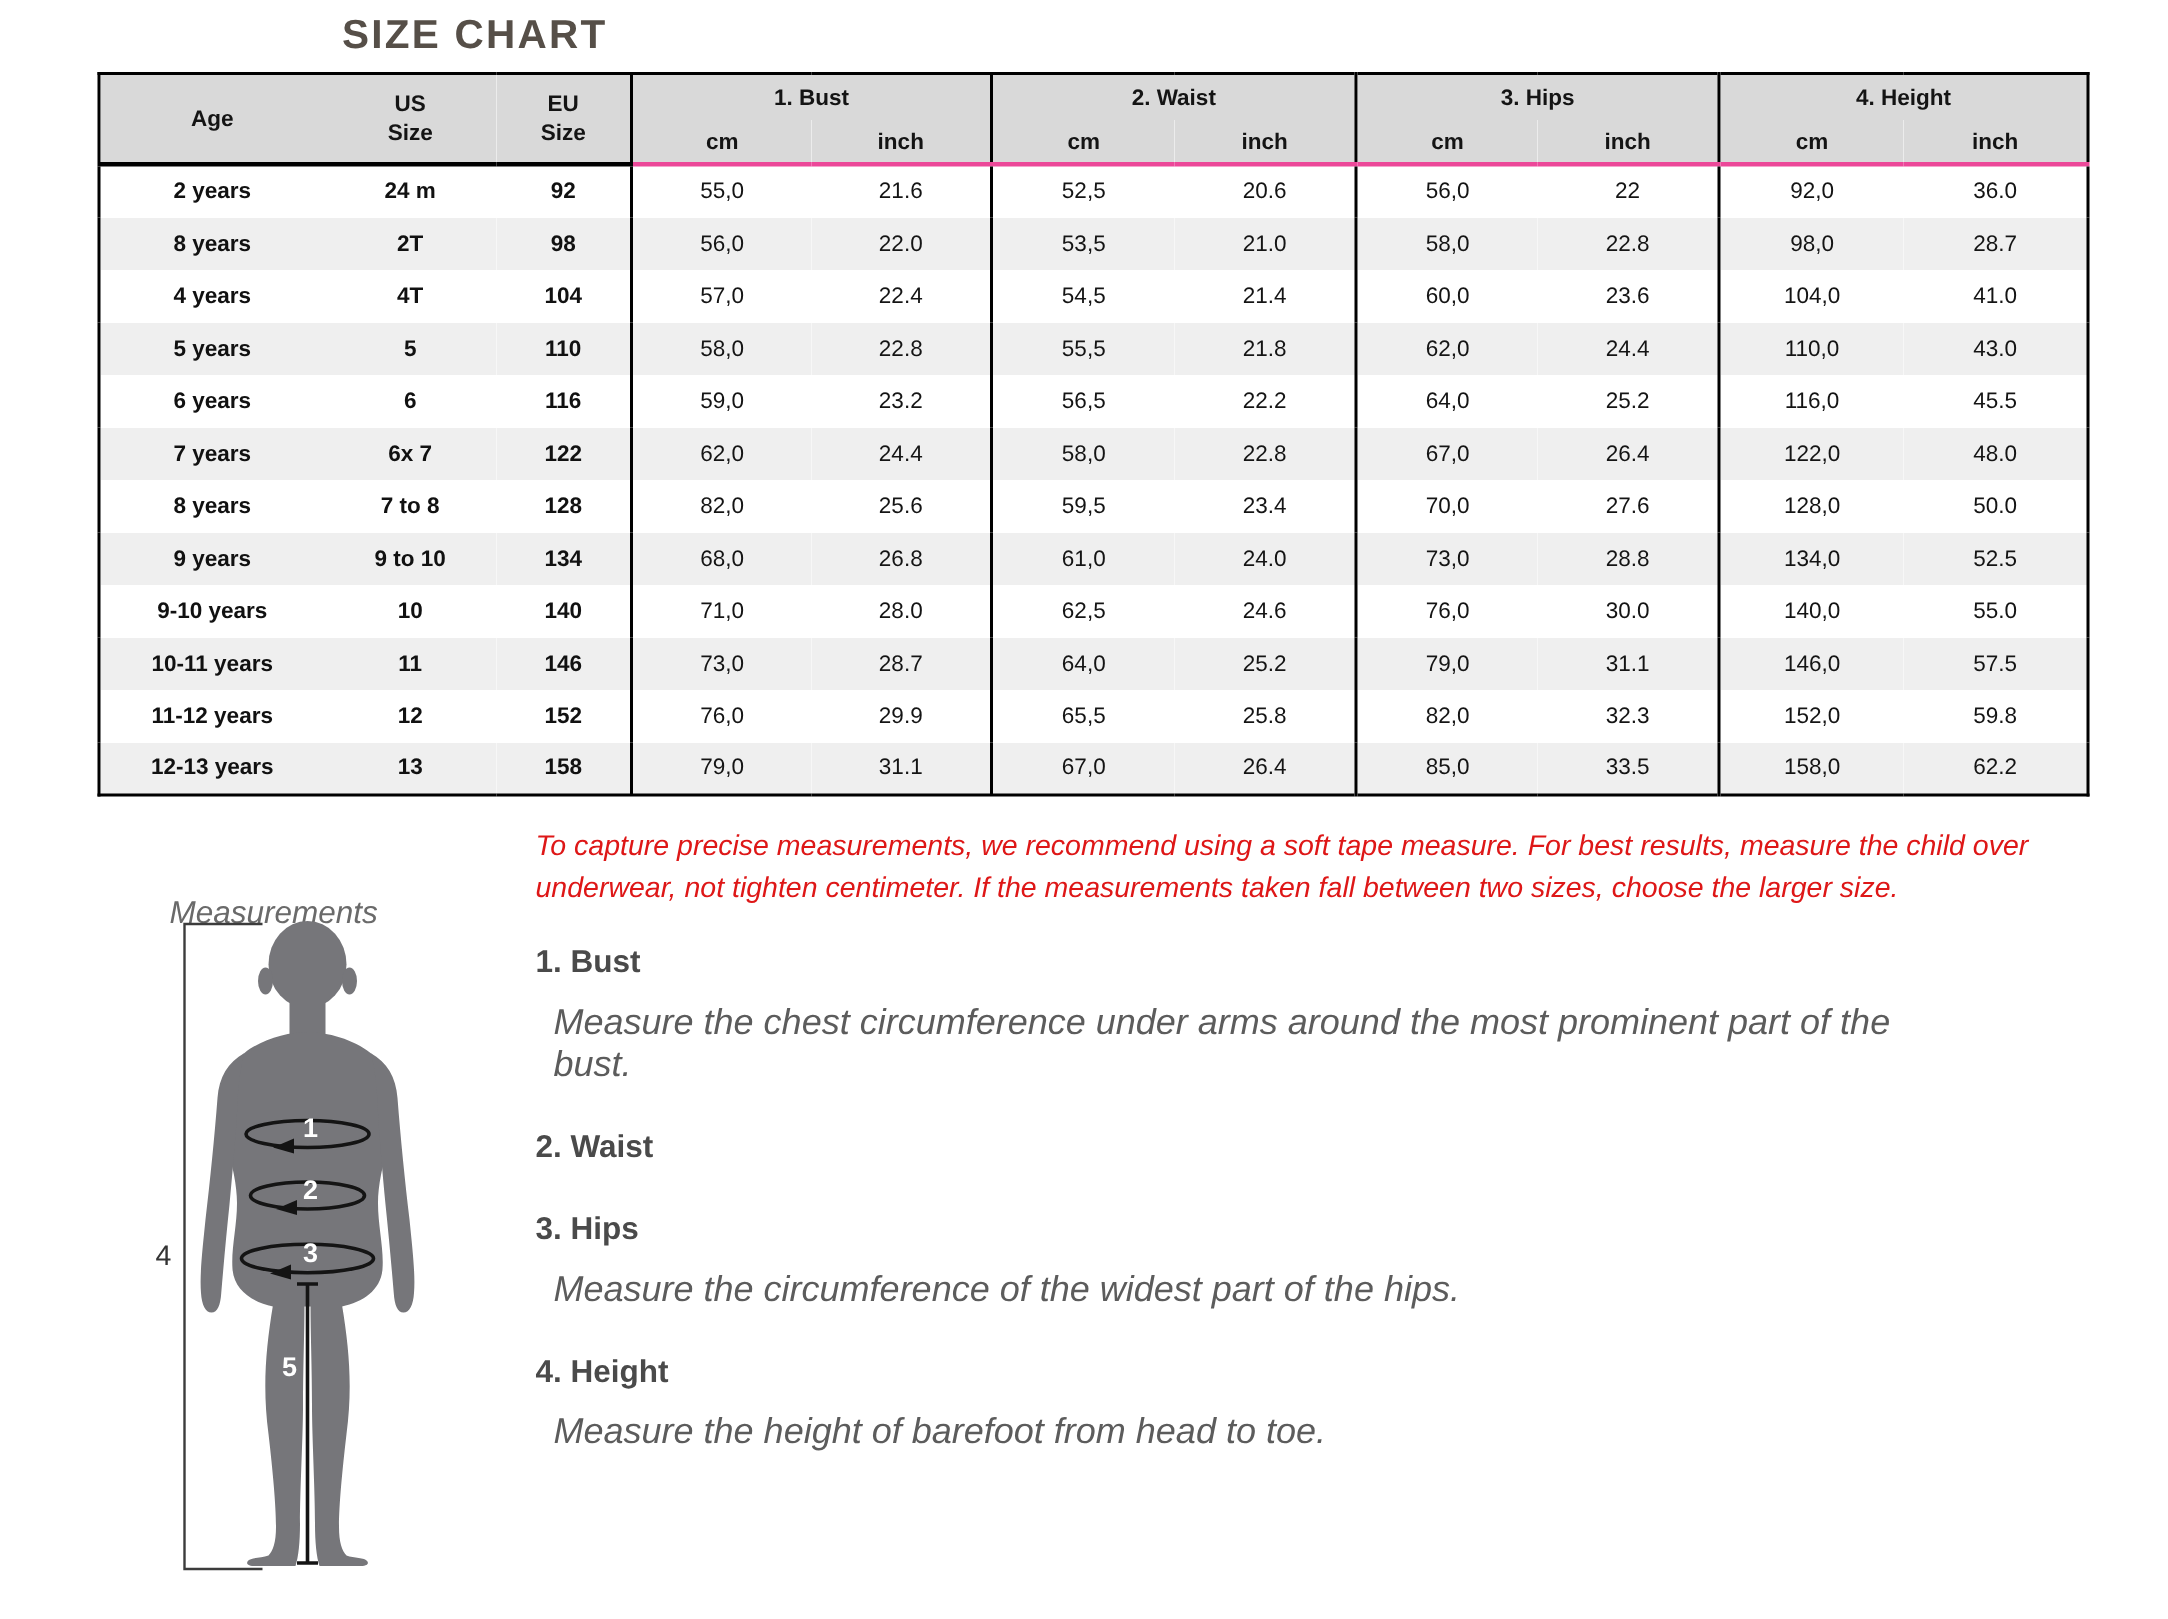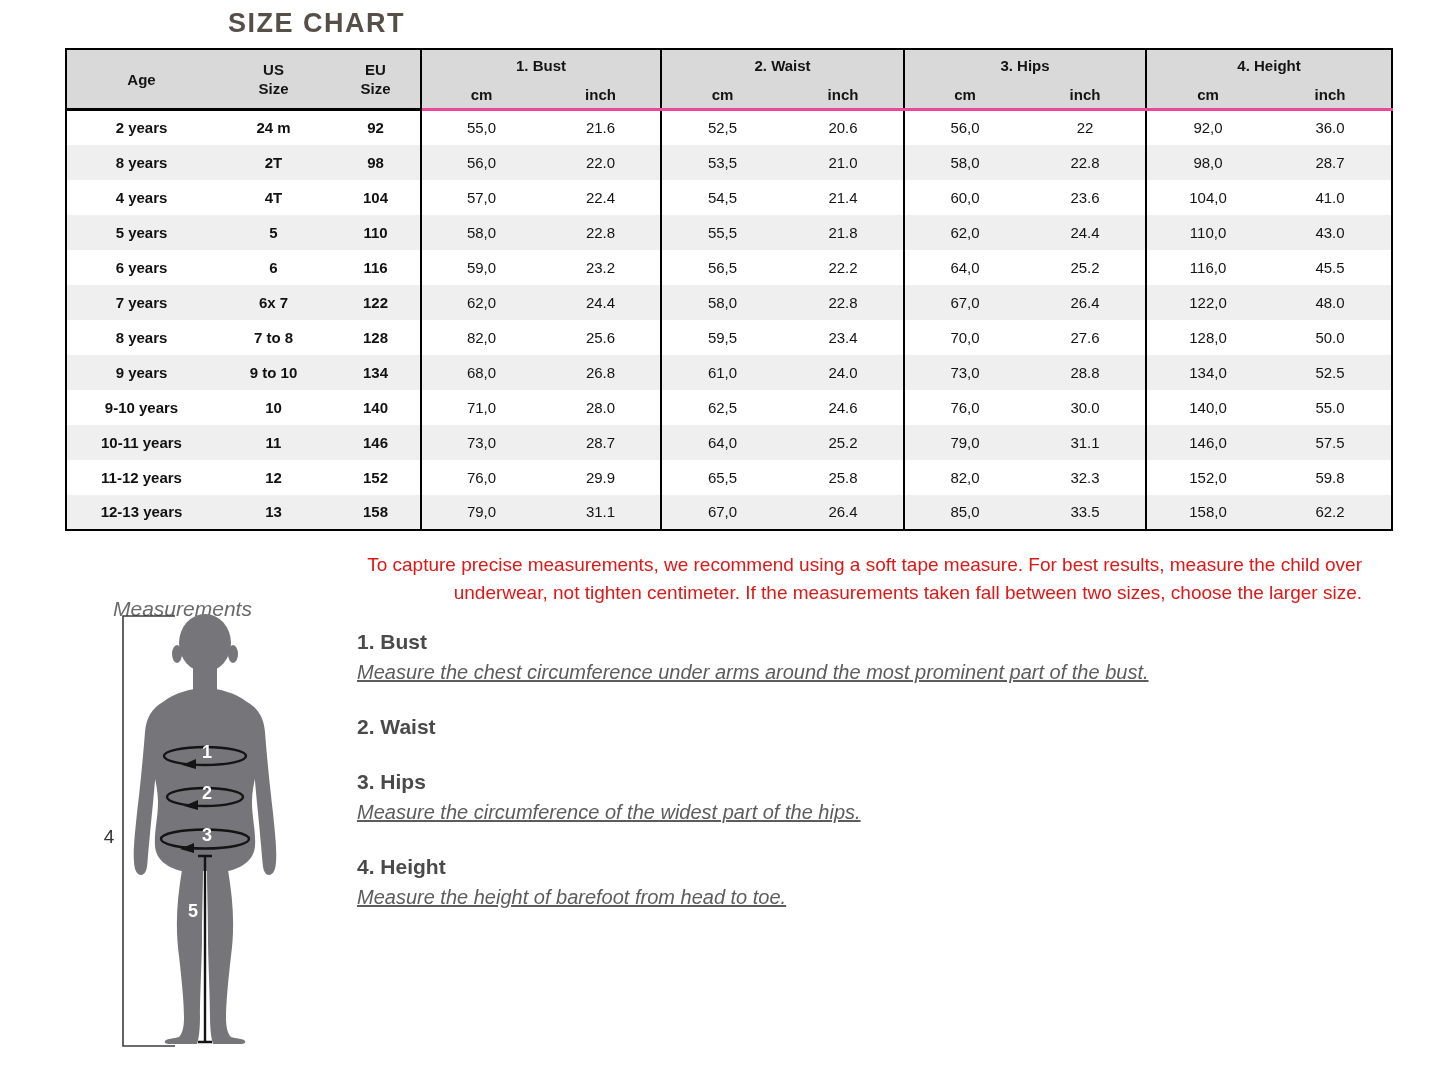--- a/index.html
+++ b/index.html
@@ -26,28 +26,28 @@
   tbody tr:nth-child(even){background:#efefef;}
   td.bold{font-weight:bold;color:#111;}
   .gd{border-left:2px solid #000;}
   
   .measure-label{
     position:absolute;left:113px;top:557px;
     font-size:21px;font-style:italic;color:#6a6a6a;margin-top:40px;
   }
   .note{
     position:absolute;left:357px;top:551px;width:1005px;
-    font-size:19px;color:#de1717;line-height:27.5px;text-align:right;
+    font-size:19px;font-style:italic;color:#de1717;line-height:27.5px;
   }
   .sections{position:absolute;left:357px;top:628px;width:970px;}
   .section{margin:0 0 27px 0;}
   .section h3{margin:0 0 2px 0;font-size:21px;line-height:28px;
               font-weight:bold;color:#4a4a4a;}
-  .section p{margin:0;font-size:20px;line-height:28px;
-             font-style:italic;color:#5c5c5c;text-decoration:underline;}
+  .section p{margin:12px;font-size:24px;line-height:28px;
+             font-style:italic;color:#5c5c5c;}
   
   .figure{position:absolute;left:98px;top:606px;width:235px;height:468px;}
   .figure svg{display:block;width:235px;height:468px;}
   .sil{fill:#76767a;stroke:none;}
   .mline{stroke:#141414;stroke-width:2.4;fill:none;}
   .bracket{stroke:#3c3c3c;stroke-width:1.6;fill:none;}
   .flabel{font-family:"Liberation Sans",sans-serif;font-size:18px;font-weight:bold;
           fill:#ffffff;text-anchor:middle;}
   .flabel-dark{font-family:"Liberation Sans",sans-serif;font-size:19px;
           fill:#333333;text-anchor:middle;font-weight:normal;}

